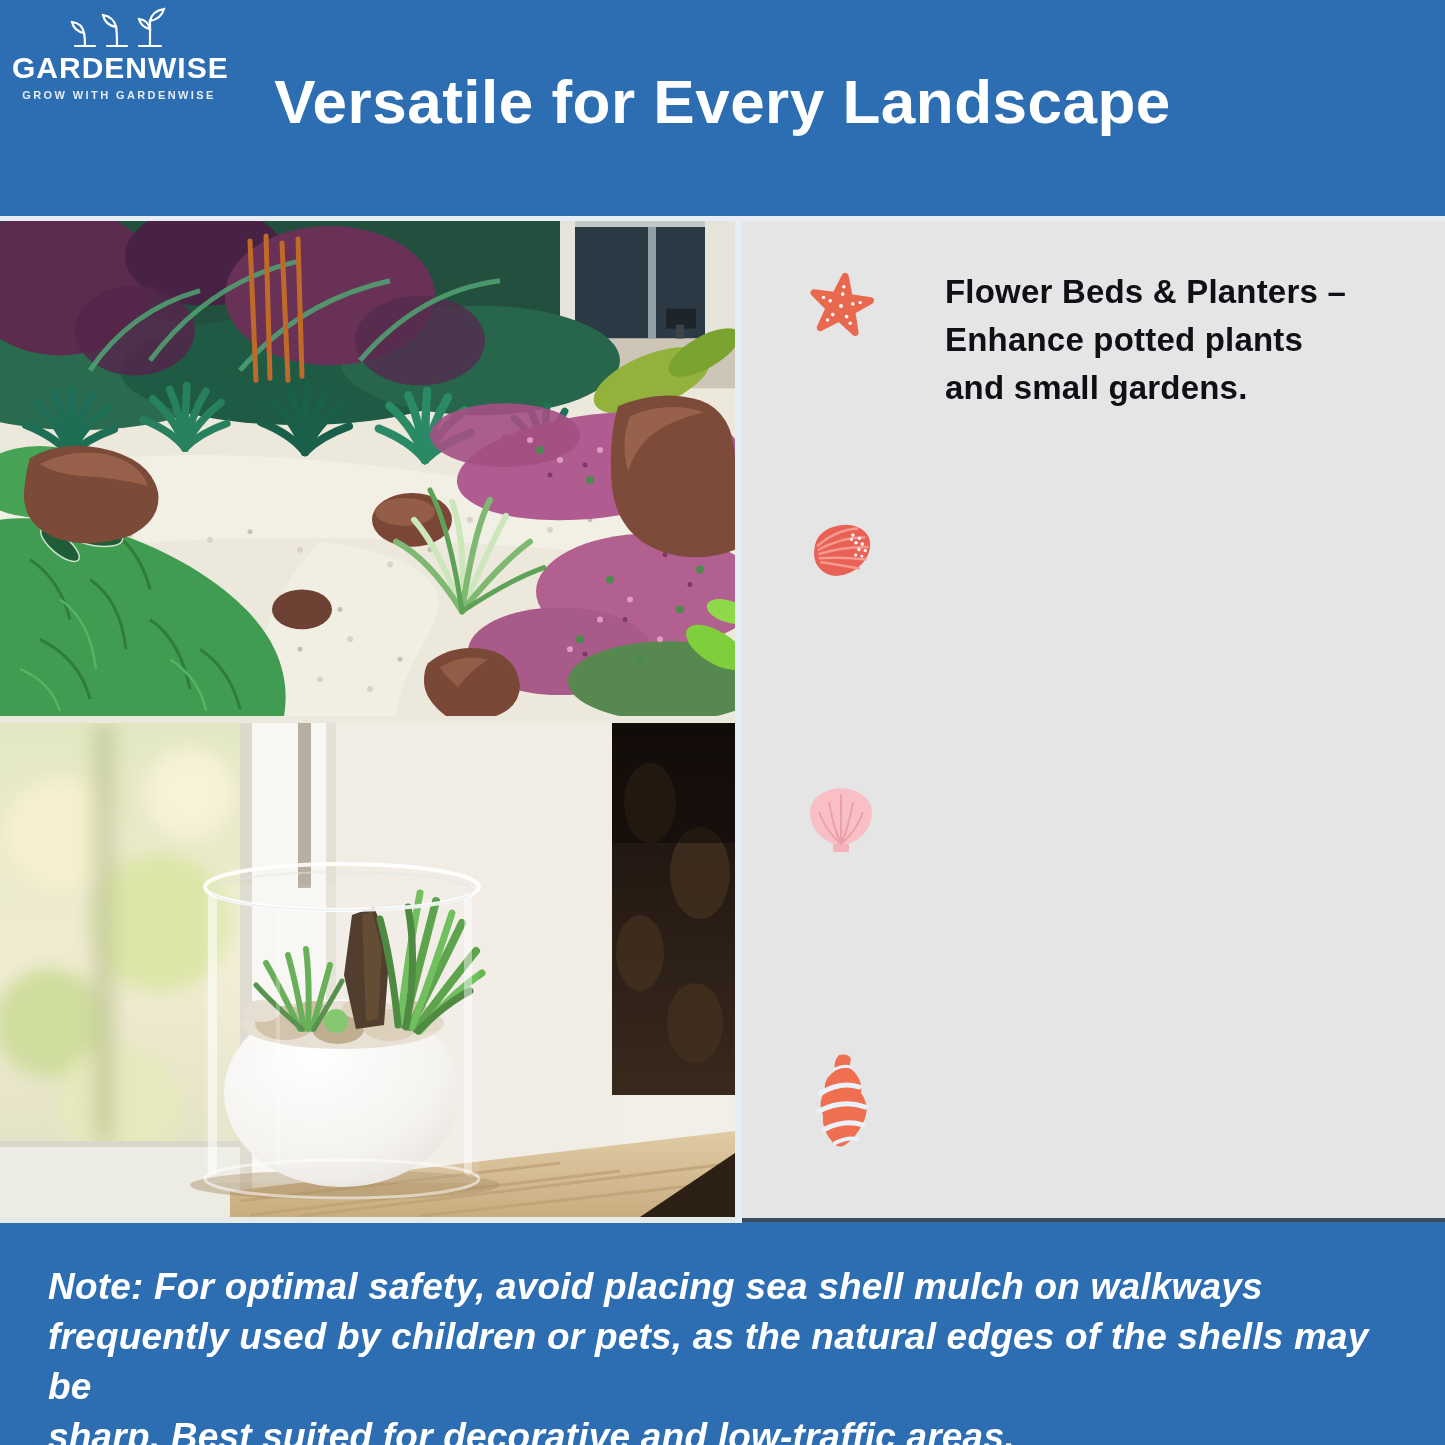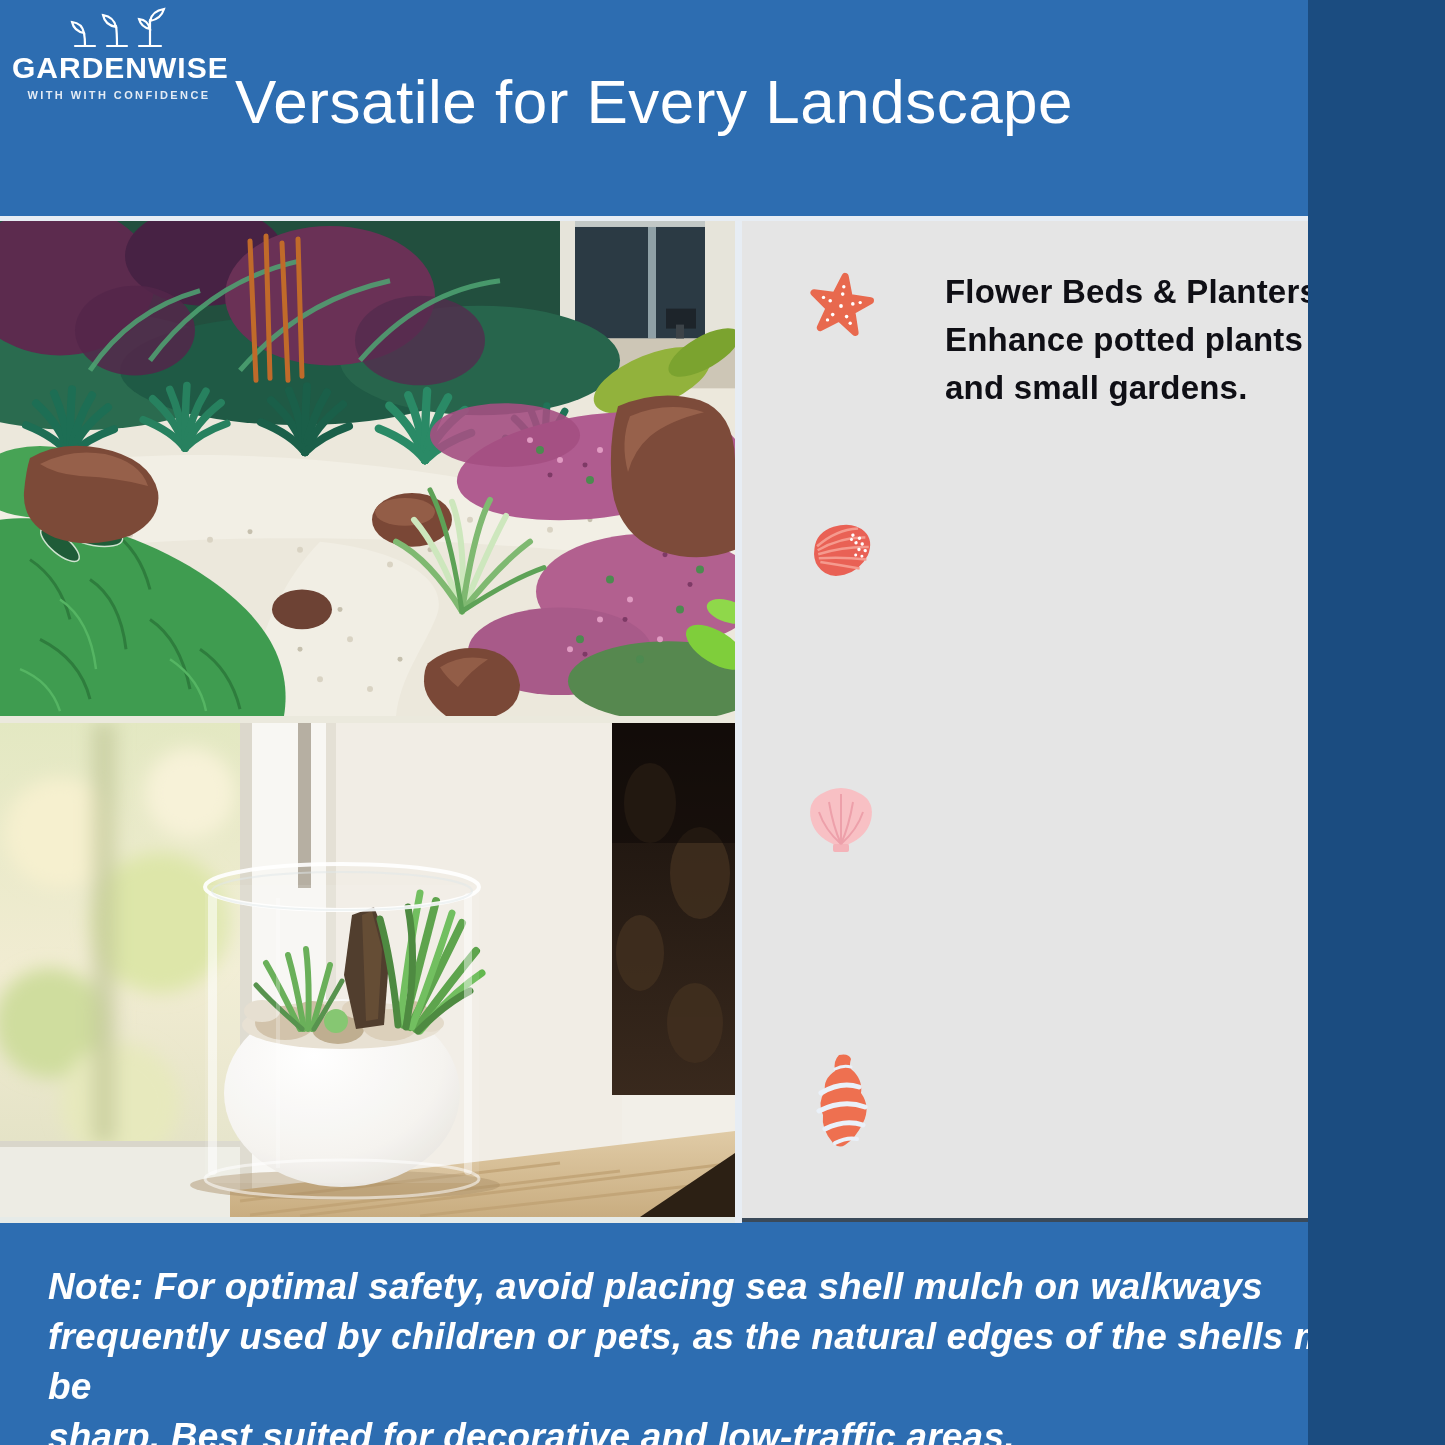--- a/index.html
+++ b/index.html
@@ -1,26 +1,26 @@
 <!DOCTYPE html>
 <html><head>
 <meta charset="utf-8">
 <style>
   html,body{margin:0;padding:0;background:#1b4c80;}
   .canvas{
-    position:relative;width:1308px;height:1445px;overflow:hidden;
+    position:relative;width:1445px;height:1445px;overflow:hidden;
     background:#2d6db1;font-family:"Liberation Sans",sans-serif;
   }
   
   .logo{position:absolute;left:12px;top:6px;width:214px;text-align:center;color:#fff;}
   .logo-icon{display:block;margin:0 auto;}
   .brand{font-size:30px;font-weight:700;letter-spacing:1px;line-height:1.05;color:#fff;}
   .tagline{margin-top:5px;font-size:11px;font-weight:700;letter-spacing:2.4px;color:#e4ecf5;}
   .title{position:absolute;left:0;right:0;top:66px;margin:0;text-align:center;
-    color:#fff;font-size:62px;font-weight:400;letter-spacing:.5px;}
+    color:#fff;font-size:62px;font-weight:700;letter-spacing:.5px;}
   .divider{position:absolute;left:0;top:216px;width:100%;height:5px;background:#e7edf4;}
   
   .photo{position:absolute;left:0;width:735px;overflow:hidden;background:#dfe3da;}
   .photo svg{display:block;}
   .photo1{top:221px;height:495px;}
   .strip1{position:absolute;left:0;top:716px;width:735px;height:7px;background:#ebe9dd;}
   .photo2{top:723px;height:494px;}
   .strip2{position:absolute;left:0;top:1217px;width:735px;height:6px;background:#e6ebe8;}
   .vgap{position:absolute;left:735px;top:216px;width:7px;height:1007px;background:#e7edf4;}
   
@@ -50,21 +50,21 @@
         <path d="M40 40 H60"></path>
           <path d="M50 40 Q50 26 49 20"></path>
         <path d="M49 21 Q38 19 36 9 Q47 11 49 21 Z"></path>
         <path d="M72 40 H94"></path>
           <path d="M83 40 Q83 22 83 14"></path>
         <path d="M83 15 Q94 13 97 3 Q85 5 83 15 Z"></path>
         <path d="M83 23 Q74 21 72 13 Q81 14 83 23 Z"></path>
       </g>
     </svg>
     <div class="brand">GARDENWISE</div>
-    <div class="tagline">WITH WITH CONFIDENCE</div>
+    <div class="tagline">GROW WITH GARDENWISE</div>
   </div>
 
   <h1 class="title">Versatile for Every Landscape</h1>
   <div class="divider"></div>
 
   <div class="photo photo1">
     <svg width="735" height="495" viewBox="0 0 735 497" preserveAspectRatio="none">
       <defs>
         <g id="agave" fill="none" stroke-linecap="round" stroke-width="8">
           <path d="M0 0 Q-8 -28 -34 -52"></path>

